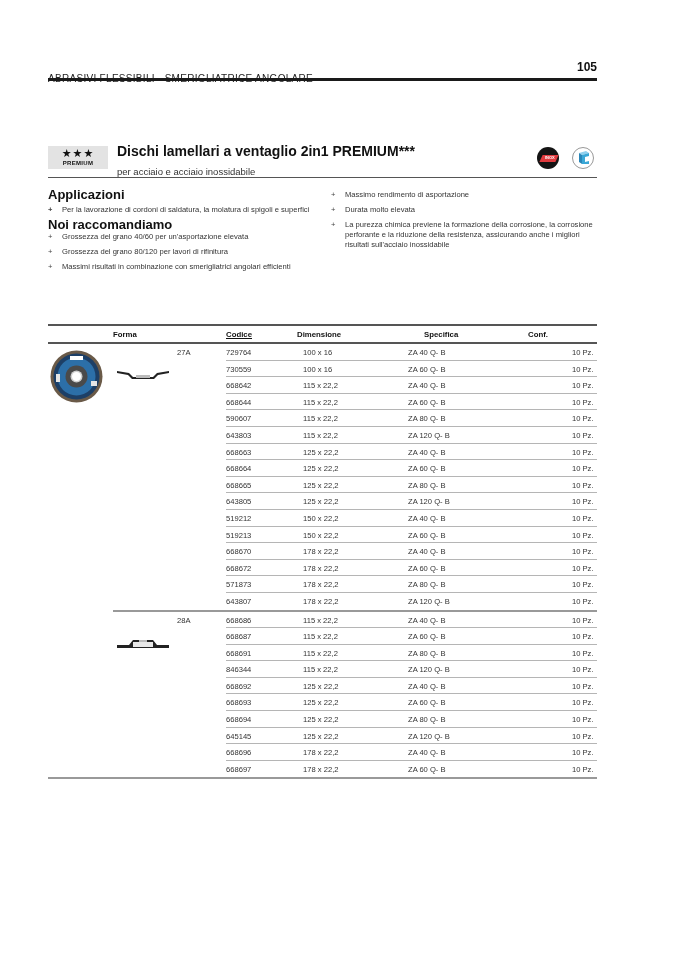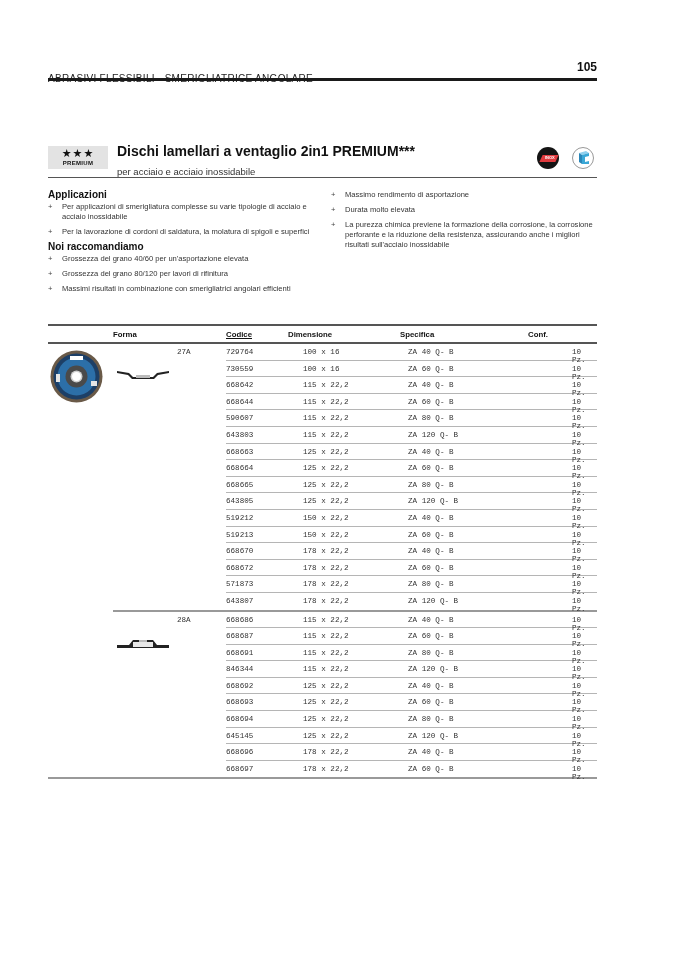--- a/index.html
+++ b/index.html
@@ -18,39 +18,39 @@
   .subtitle { position: absolute; left: 117px; top: 166px; font-size: 9.5px; color: #333; white-space: nowrap; }
   .title-rule { position: absolute; left: 48px; top: 177px; width: 549px; height: 1px; background: #555; }
 
   .icon-inox { position: absolute; left: 537px; top: 147px; width: 22px; height: 22px; border-radius: 50%; background: #141414; overflow: hidden; }
   .icon-inox .bar { position: absolute; left: 4px; top: 8px; width: 16px; height: 7px; background: #e03a3e; transform: skewX(-25deg); }
   .icon-inox .txt { position: absolute; left: 8px; top: 8px; font-size: 4px; color: #fff; font-weight: bold; }
   .icon-steel { position: absolute; left: 572px; top: 147px; width: 20px; height: 20px; border-radius: 50%; border: 1px solid #999; background: #fff; }
   .icon-steel svg { position: absolute; left: 2px; top: 2px; }
 
   .col { position: absolute; font-size: 7.6px; line-height: 10px; color: #333; }
-  .col h3 { margin: 0 0 2px 0; font-size: 10px; font-weight: bold; color: #111; }
+  .col h3 { margin: 0 0 2px 0; font-size: 13px; font-weight: bold; color: #111; }
   .col ul { list-style: none; margin: 0 0 5px 0; padding: 0; }
   .col li { position: relative; padding-left: 14px; margin-bottom: 5px; }
   .col li .plus { position: absolute; left: 0; top: 0; color: #444; }
   .col-left { left: 48px; top: 190px; width: 280px; }
   .col-right { left: 331px; top: 190px; width: 268px; }
 
   .table { position: absolute; left: 48px; top: 324px; width: 549px; }
   .table .top-rule { height: 2px; background: #555; }
   .thead { position: relative; height: 16px; font-size: 7.8px; font-weight: bold; color: #111; }
   .thead span { position: absolute; top: 4px; }
   .thead-rule { height: 2px; background: #555; }
   .c-forma { left: 65px; }
   .c-codice { left: 178px; text-decoration: underline; }
-  .c-dim { left: 240px; text-align: center; }
-  .c-spec { left: 352px; }
+  .c-dim { left: 249px; text-align: center; }
+  .c-spec { left: 376px; }
   .c-conf { left: 480px; }
 
-  .group { position: relative; font-family: Liberation Mono, monospace; }
+  .group { position: relative; }
   .group-sep { height: 2px; background: #999; margin-left: 65px; }
   .group .type { position: absolute; left: 129px; top: 4px; font-size: 7.6px; color: #333; }
   .group .img { position: absolute; }
   .rows { margin-left: 178px; }
   .row { position: relative; height: 16.6px; font-size: 7.6px; color: #333; border-bottom: 1px solid #b5b5b5; box-sizing: border-box; }
   .row:last-child { border-bottom: none; }
   .row span { position: absolute; top: 4px; }
   .row .r-cod { left: 0; }
   .row .r-dim { left: 77px; }
   .row .r-spec { left: 182px; }
@@ -86,21 +86,21 @@
     <polygon points="4,3 11,1 14,3 7,5" fill="#8fd0ee"></polygon>
     <polygon points="4,3 7,5 7,14 4,12" fill="#2a86b8"></polygon>
     <polygon points="7,5 14,3 14,6 10,7 10,12 14,11 14,14 7,14" fill="#3aa7d6"></polygon>
   </svg>
 </div>
 <div class="title-rule"></div>
 
 <div class="col col-left">
   <h3>Applicazioni</h3>
   <ul>
-    <li><span class="plus">+</span><span>Per applicazioni di smerigliatura complesse su varie tipologie di acciaio e acciaio inossidabile</span></li>
+    <li><span class="plus">+</span></li>
     <li><span class="plus">+</span><span>Per la lavorazione di cordoni di saldatura, la molatura di spigoli e superfici</span></li>
   </ul>
   <h3>Noi raccomandiamo</h3>
   <ul>
     <li><span class="plus">+</span><span>Grossezza del grano 40/60 per un'asportazione elevata</span></li>
     <li><span class="plus">+</span><span>Grossezza del grano 80/120 per lavori di rifinitura</span></li>
     <li><span class="plus">+</span><span>Massimi risultati in combinazione con smerigliatrici angolari efficienti</span></li>
   </ul>
 </div>
 

